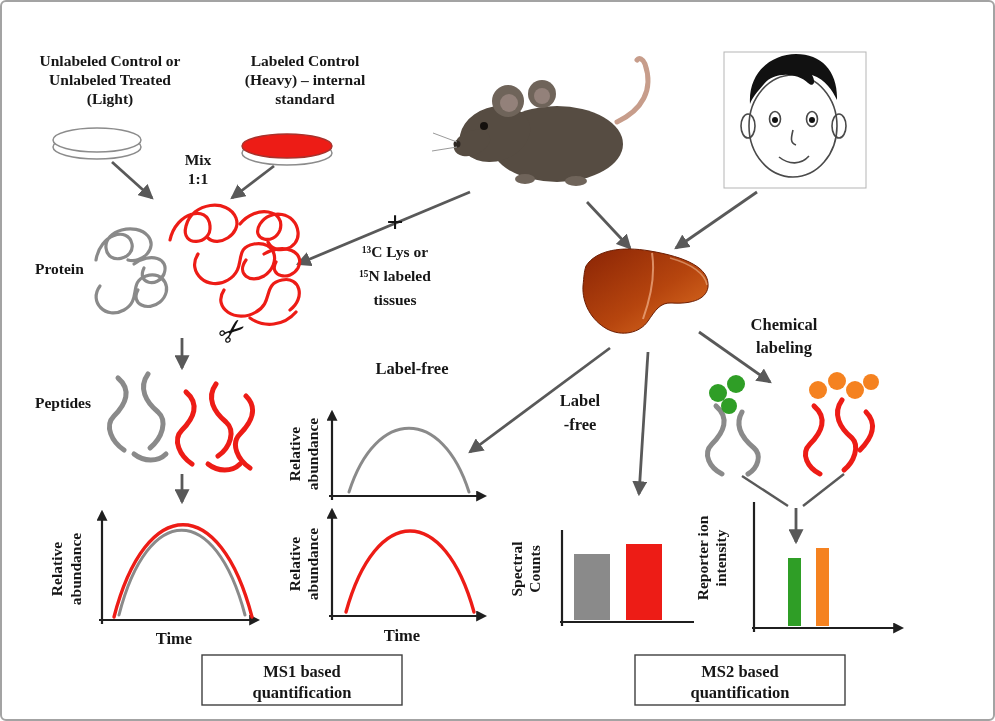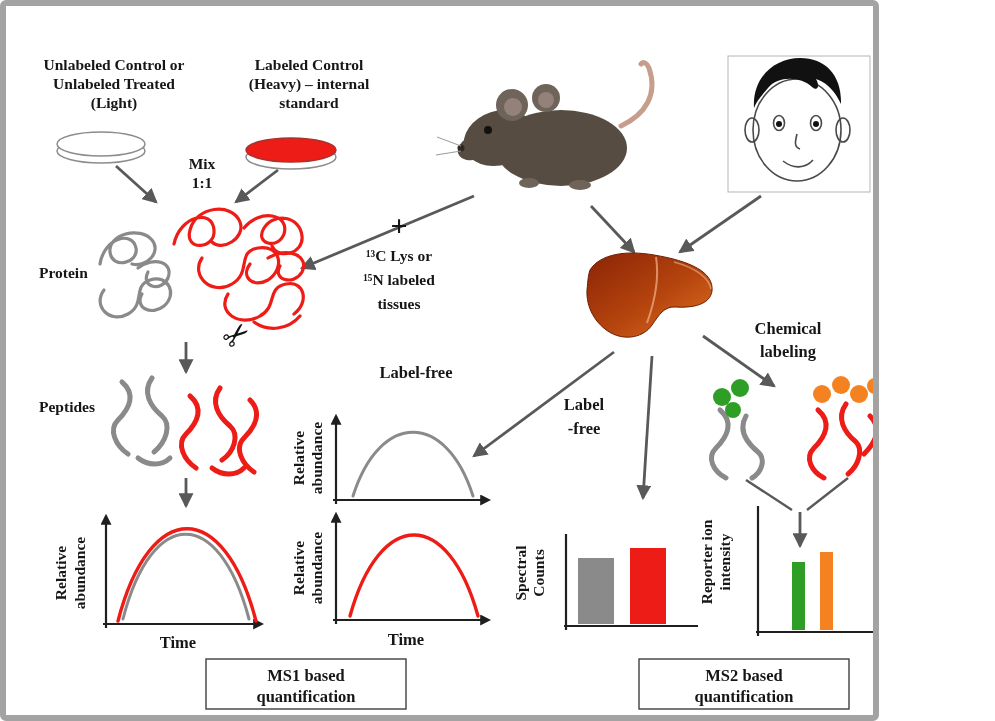--- a/index.html
+++ b/index.html
@@ -1,20 +1,20 @@
 <!DOCTYPE html>
 <html style="--red: #ed1c16; --gray: #8a8a8a; --arrow: #595959; --green: #2f9e26; --orange: #f58220;"><head>
 <meta charset="utf-8">
 <style>
   * { margin:0; padding:0; box-sizing:border-box; }
   html,body { background:#ffffff; }
   body { font-family:"Liberation Serif", "DejaVu Serif", serif; }
   .frame {
-    position:relative; width:879px; height:721px;
-    background:#ffffff; border:6px solid #a3a3a3; border-radius:6px;
+    position:relative; width:995px; height:721px;
+    background:#ffffff; border:2px solid #a3a3a3; border-radius:6px;
     overflow:hidden;
   }
   svg text {
     font-family:"Liberation Serif", "DejaVu Serif", serif;
     font-weight:bold; fill:#161616;
   }
   .t15 { font-size:15.5px; }
   .t16 { font-size:16.5px; }
   .tplus { font-size:30px; }
   .tscissors { font-family:"DejaVu Sans", sans-serif; font-size:32px; font-weight:normal; fill:#111; }

